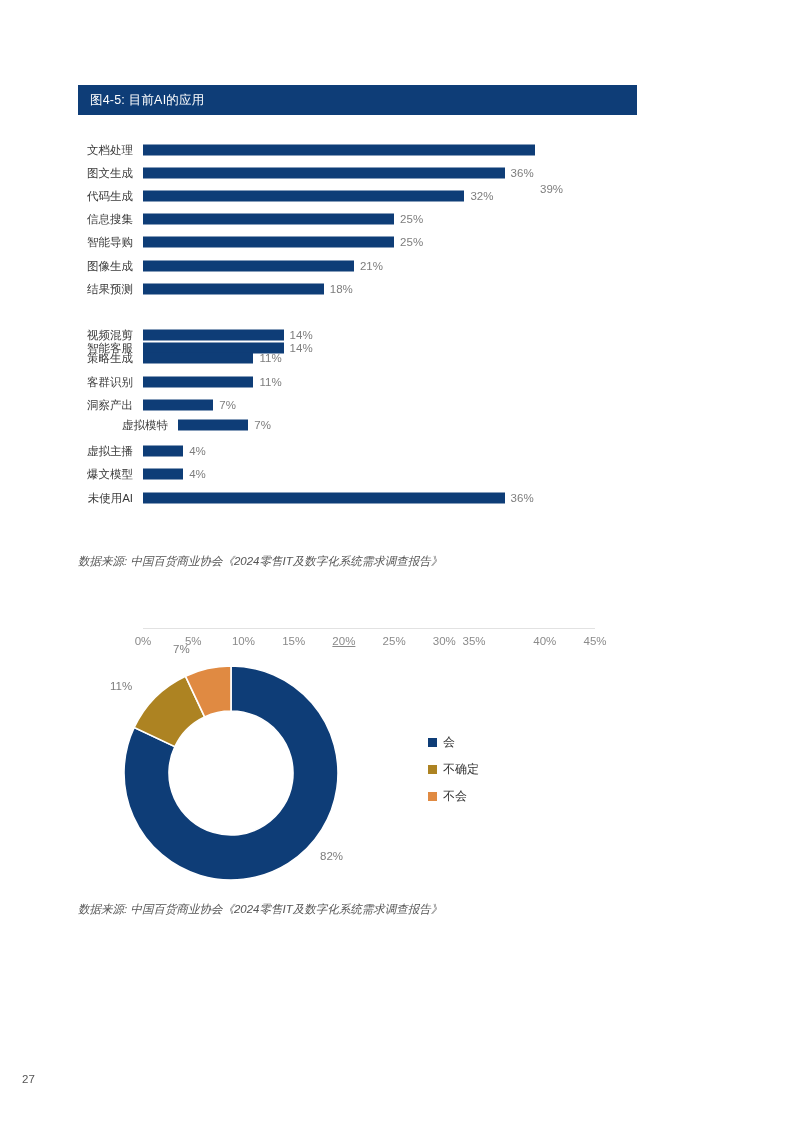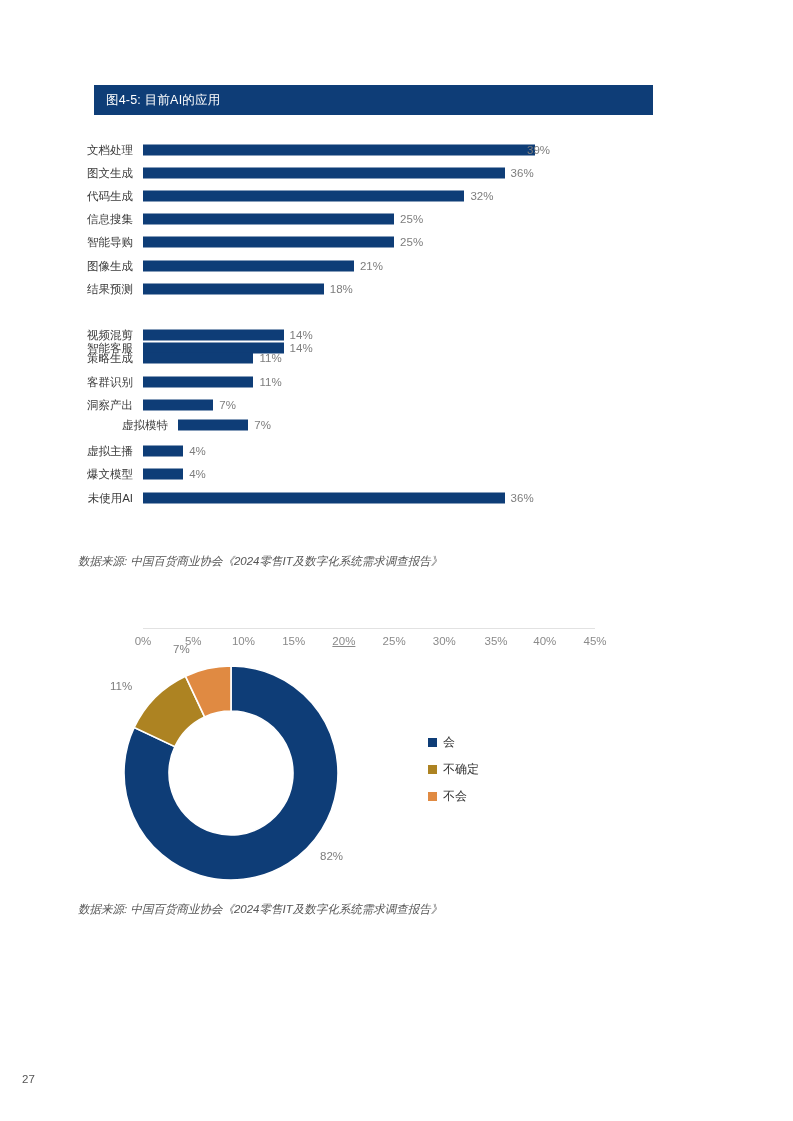--- a/index.html
+++ b/index.html
@@ -9,21 +9,21 @@
     font-family:"Liberation Sans","DejaVu Sans",sans-serif;
     position:relative;
     overflow:hidden;
     -webkit-font-smoothing:antialiased;
   }
   .page{position:absolute;inset:0;}
 
   
   .fig-header{
     position:absolute;
-    left:94px;width:559px;height:30px;
+    left:78px;width:559px;height:30px;
     background:#0E3D77;
     display:flex;align-items:center;
     box-sizing:border-box;
     padding-left:12px;
   }
   .fig-header .fig-title{
     color:#ffffff;
     font-size:12.5px;
     letter-spacing:.2px;
     white-space:nowrap;
@@ -143,21 +143,21 @@
 
   <div class="fig-header" id="fig45-header">
     <span class="fig-title">图4-5: 目前AI的应用</span>
   </div>
 
   <div id="bar-chart">
     <div id="bar-rows">
         <div class="bar-row" style="top: 8px;">
           <div class="bar-cat">文档处理</div>
           <div class="bar-rect" style="width: 391.733px; background: rgb(14, 61, 119);"></div>
-          <div class="bar-val" style="left: 527px;">39%</div>
+          <div class="bar-val" style="left: 540px; margin-top: 39px;">39%</div>
         </div>
         <div class="bar-row" style="top: 31.2px;">
           <div class="bar-cat">图文生成</div>
           <div class="bar-rect" style="width: 361.6px; background: rgb(14, 61, 119);"></div>
           <div class="bar-val" style="left: 510.6px;">36%</div>
         </div>
         <div class="bar-row" style="top: 54.4px;">
           <div class="bar-cat">代码生成</div>
           <div class="bar-rect" style="width: 321.422px; background: rgb(14, 61, 119);"></div>
           <div class="bar-val" style="left: 470.422px;">32%</div>
@@ -230,21 +230,21 @@
       </div>
     <div id="bar-axis">
       <div class="axis-baseline"></div>
     <div class="axis-tick" style="left: 143px;">0%</div>
         <div class="axis-tick" style="left: 193.222px;">5%</div>
         <div class="axis-tick" style="left: 243.444px;">10%</div>
         <div class="axis-tick" style="left: 293.667px;">15%</div>
         <div class="axis-tick" style="left: 343.889px; text-decoration: underline;">20%</div>
         <div class="axis-tick" style="left: 394.111px;">25%</div>
         <div class="axis-tick" style="left: 444.333px;">30%</div>
-        <div class="axis-tick" style="left: 496px;">35%</div>
+        <div class="axis-tick" style="left: 474px;">35%</div>
         <div class="axis-tick" style="left: 544.778px;">40%</div>
         <div class="axis-tick" style="left: 595px;">45%</div>
       </div>
   </div>
 
   <div class="source-note" id="source-1">数据来源: 中国百货商业协会《2024零售IT及数字化系统需求调查报告》</div>
 
 
   <div id="donut-chart">
     <svg id="donut-svg" width="216" height="216" viewBox="0 0 216 216">

